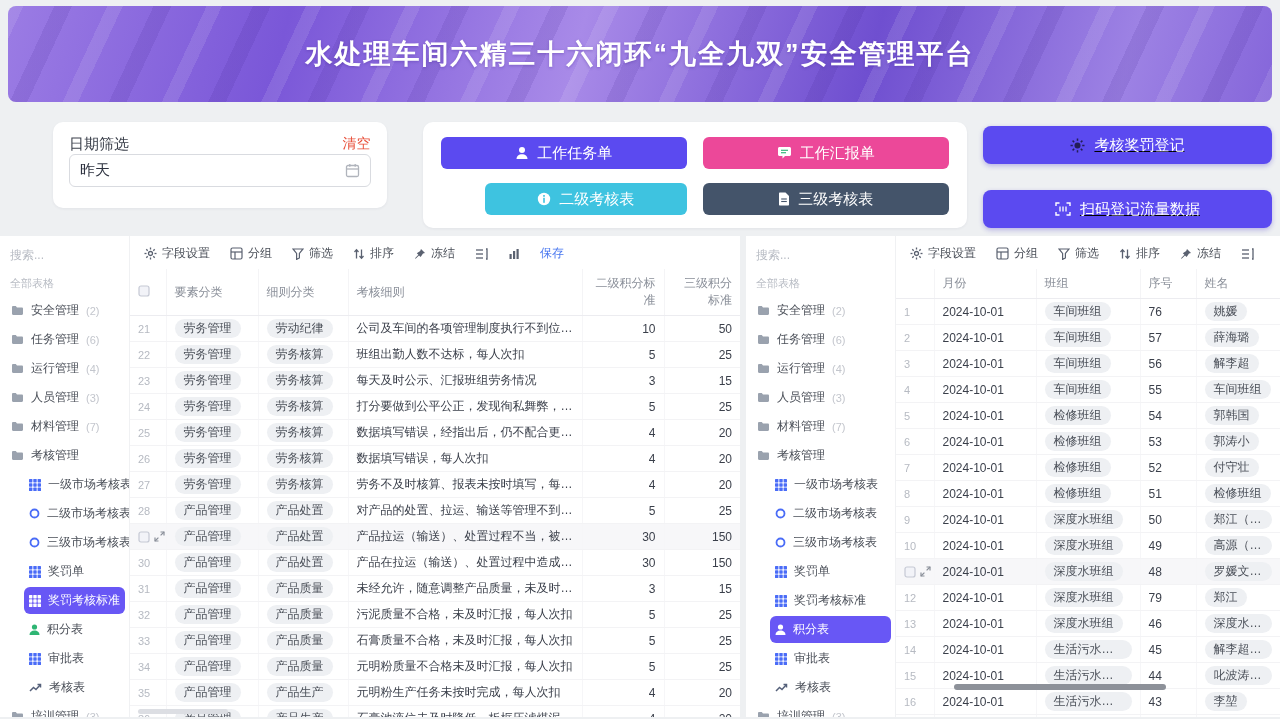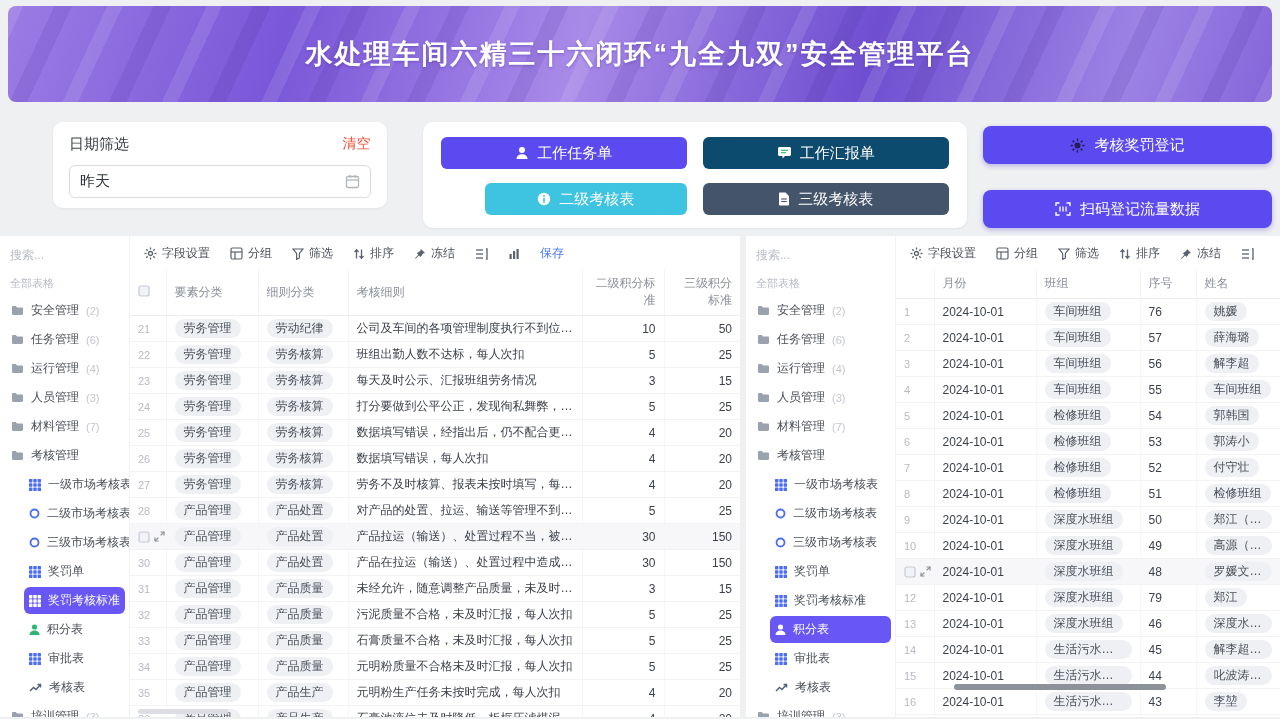--- a/index.html
+++ b/index.html
@@ -14,34 +14,34 @@
     background:repeating-linear-gradient(115deg, rgba(255,255,255,.10) 0 14px, rgba(255,255,255,0) 14px 42px, rgba(60,30,140,.12) 42px 58px, rgba(255,255,255,0) 58px 90px); }
   .banner h1 { font-size:27px; font-weight:bold; letter-spacing:2px; z-index:1;
     text-shadow:0 1px 3px rgba(60,30,140,.35); }
 
   
   .top-row { display:flex; margin:20px 8px 8px; align-items:flex-start;padding-left:45px; }
   .card { background:#fff; border-radius:10px; box-shadow:0 1px 3px rgba(30,30,60,.06); }
   .filter-card { width:347px; padding:13px 16px; height:86px; }
   .fc-head { display:flex; justify-content:space-between; font-size:15px; color:#3a3f4a; }
   .clear { color:#e8503a; cursor:pointer; font-size:14px; }
-  .date-input { margin-top:11px; border:1px solid #d9dbe0; border-radius:6px; height:33px;
+  .date-input { border:1px solid #d9dbe0; border-radius:6px; height:33px;
     display:flex; align-items:center; justify-content:space-between; padding:0 10px;
     font-size:15px; color:#2e3340; }
   .buttons-card { width:567px; margin-left:36px; padding:15px 18px; height:106px;
     display:grid; grid-template-columns:1fr 1fr; gap:14px 16px; }
   .qbtn { border:none; border-radius:6px; height:32px; color:#fff; font-size:15px;
     display:flex; align-items:center; justify-content:center; gap:8px; cursor:pointer;
     font-family:inherit; }
   .qbtn-purple { background:#5b4af0; }
-  .qbtn-green  { background:#0c4a6e; }
+  .qbtn-green  { background:#ec4899; }
   .qbtn-cyan   { background:#3ec3e0;margin-left:44px; }
   .qbtn-dark   { background:#44546a; }
   .side-btns { width:302px; margin-left:16px; height:106px; display:flex;
-    flex-direction:column; justify-content:space-between; padding-top:4px; }
+    flex-direction:column; justify-content:space-between; padding-top:4px;text-decoration:underline; }
   .sbtn { border:none; border-radius:8px; height:38px; background:#5b4af0; color:#fff;
     font-size:15px; display:flex; align-items:center; justify-content:center; gap:9px;
     cursor:pointer; box-shadow:0 2px 5px rgba(60,40,200,.3); font-family:inherit; }
 
   
   .workspace { display:flex; height:481px; }
   .panel { background:#fff; display:flex; overflow:hidden; }
   .panel-left { width:740px; }
   .panel-right { width:534px; margin-left:6px; }
 

